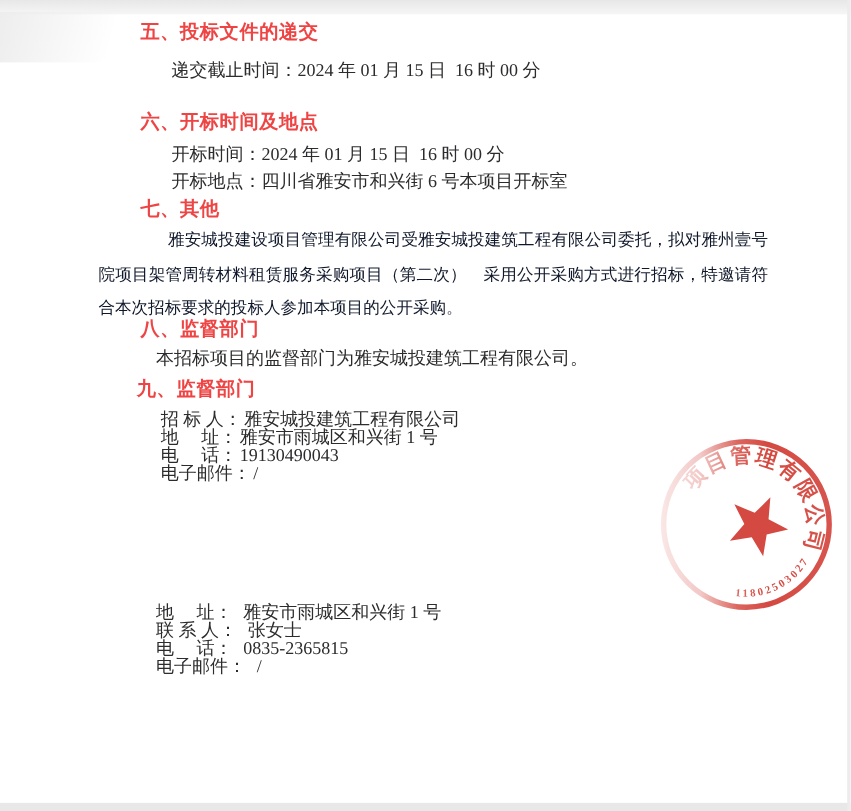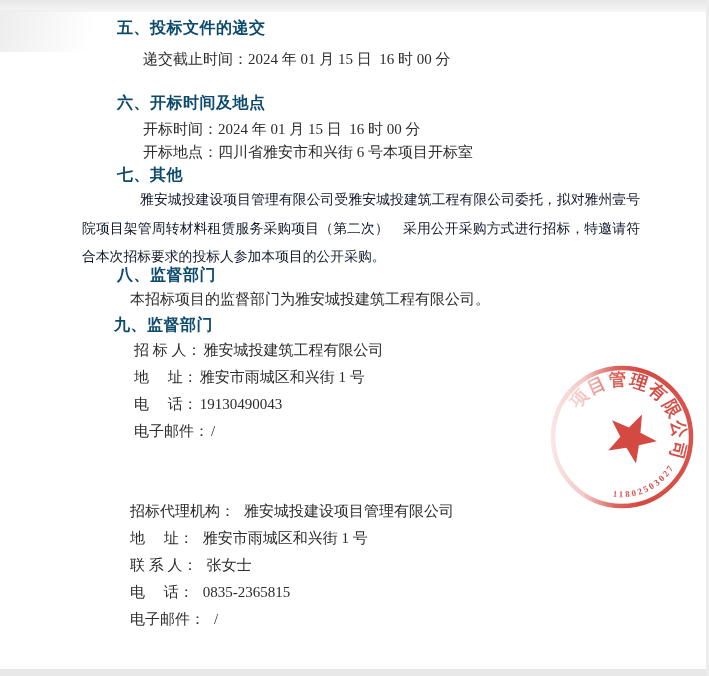--- a/index.html
+++ b/index.html
@@ -10,29 +10,29 @@
   
   .edge-top{position:absolute;left:0;top:0;width:709px;height:12px;
     background:linear-gradient(#e7e7e7,#f6f6f6);}
   .edge-corner{position:absolute;left:0;top:10px;width:170px;height:42px;
     background:linear-gradient(105deg,#ededed 0%,rgba(255,255,255,0) 55%);}
   .edge-bottom{position:absolute;left:0;top:669px;width:709px;height:7px;background:#e8e8e8;}
   .edge-right{position:absolute;right:0;top:0;width:3px;height:676px;background:#ececec;}
 
   .h{
     position:absolute;margin:0;font-family:"Liberation Sans","DejaVu Sans",sans-serif;
-    font-weight:700;font-size:16px;line-height:17px;color:#0c4a6e;letter-spacing:.5px;
+    font-weight:700;font-size:16px;line-height:17px;color:#ef4444;letter-spacing:.5px;
     white-space:pre;
   }
   .ln{position:absolute;font-size:15px;line-height:16px;white-space:pre;}
   .para{
     position:absolute;left:82px;top:186px;width:558px;font-size:13.8px;line-height:28.6px;
     text-indent:58px;text-align:justify;color:#0f172a;
   }
-  .contacts{position:absolute;display:flex;flex-direction:column;gap:12px;font-size:15px;line-height:15px;}
+  .contacts{position:absolute;display:flex;flex-direction:column;font-size:15px;line-height:15px;}
   #contact-block-1{left:134px;top:343px;}
   #contact-block-2{left:130px;top:504px;}
   .crow{white-space:pre;}
   .clabel{display:inline-block;}
   #contact-block-1 .cvalue{margin-left:2px;}
   #contact-block-2 .cvalue{margin-left:9px;}
 
   .seal{position:absolute;left:535px;top:350px;opacity:.9;}
 </style>
 </head>
@@ -61,21 +61,20 @@
   <h2 class="h" style="left:114px;top:316px">九、监督部门</h2>
 
   <div class="contacts" id="contact-block-1">
     <div class="crow"><span class="clabel">招 标 人：</span><span class="cvalue">雅安城投建筑工程有限公司</span></div>
     <div class="crow"><span class="clabel">地　 址：</span><span class="cvalue">雅安市雨城区和兴街 1 号</span></div>
     <div class="crow"><span class="clabel">电　 话：</span><span class="cvalue">19130490043</span></div>
     <div class="crow"><span class="clabel">电子邮件：</span><span class="cvalue">/</span></div>
   </div>
 
   <div class="contacts" id="contact-block-2">
-    <div class="crow"><span class="clabel">招标代理机构：</span><span class="cvalue">雅安城投建设项目管理有限公司</span></div>
     <div class="crow"><span class="clabel">地　 址：</span><span class="cvalue">雅安市雨城区和兴街 1 号</span></div>
     <div class="crow"><span class="clabel">联 系 人：</span><span class="cvalue">张女士</span></div>
     <div class="crow"><span class="clabel">电　 话：</span><span class="cvalue">0835-2365815</span></div>
     <div class="crow"><span class="clabel">电子邮件：</span><span class="cvalue">/</span></div>
   </div>
 
   <svg class="seal" width="174" height="174" viewBox="0 0 174 174" aria-hidden="true">
     <defs>
       <linearGradient id="sealfade" x1="0" y1="0" x2="1" y2="0">
         <stop offset="0" stop-color="#fff" stop-opacity="0.05"></stop>

